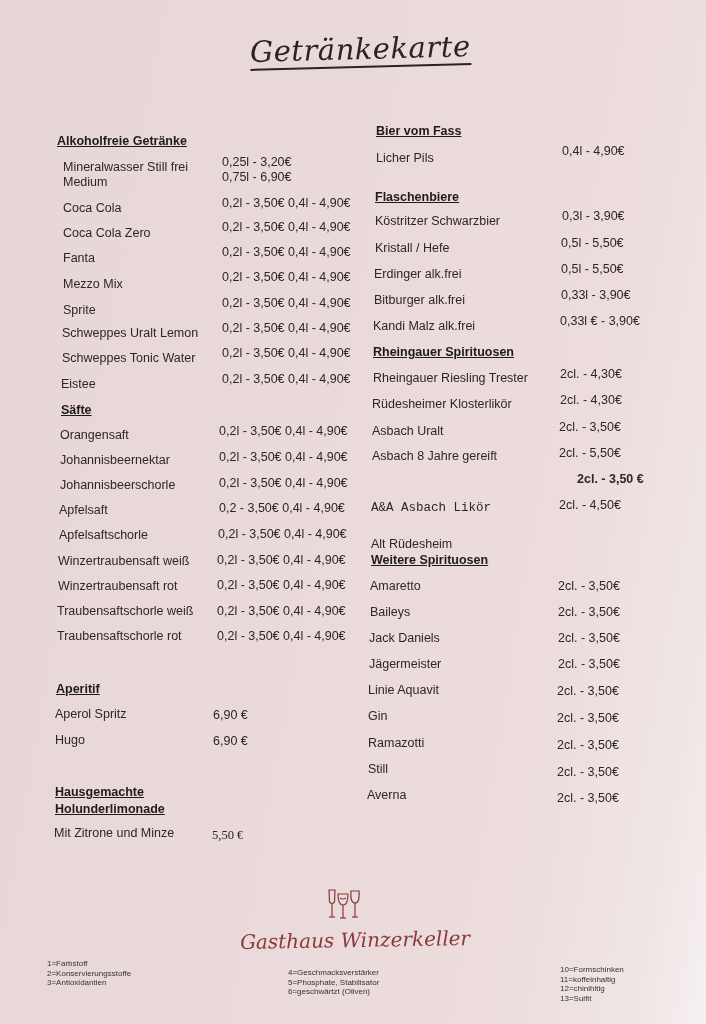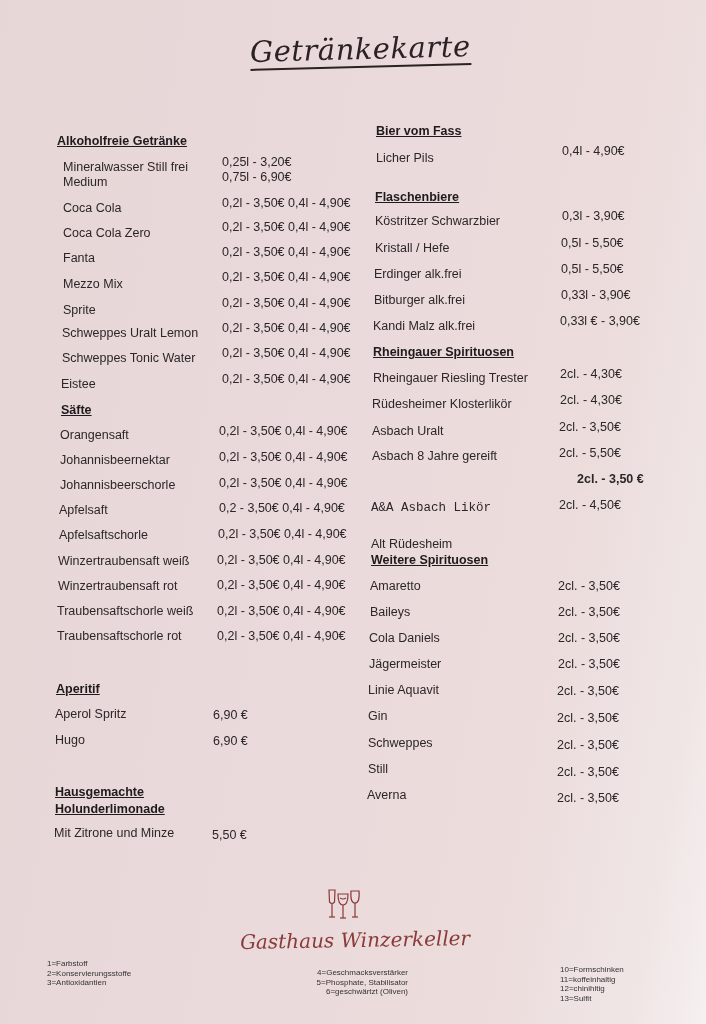--- a/index.html
+++ b/index.html
@@ -23,21 +23,21 @@
     .two-line { line-height: 15px; }
     .logo {
       position: absolute; left: 325px; top: 888px; width: 40px; height: 34px;
     }
     .brand {
       position: absolute; left: 240px; top: 928px;
       font-family: "DejaVu Serif", serif; font-style: italic;
       font-size: 20px; color: #8a3a3a; transform: rotate(-1deg);
     }
     .foot { position: absolute; font-size: 8px; line-height: 9.5px; color: #333; white-space: nowrap; }
-    .foot.center { text-align: right; }
+    .foot.center { text-align: left; }
     .foot.right { }
   </style>
 </head>
 <body>
 
 <div class="title">Getränkekarte</div>
 
 <div>
   <div class="abs heading" style="left:57px; top:134px;">Alkoholfreie Getränke</div>
   <div class="abs item two-line" style="left:63px; top:160px;">
@@ -95,21 +95,21 @@
   <div class="abs item" style="left:55px; top:733px;">Hugo</div>
   <div class="abs price" style="left:213px; top:734px;">6,90 €</div>
 </div>
 
 <div>
   <div class="abs heading two-line" style="left:55px; top:784px; line-height:17px;">
     <span>Hausgemachte</span><br>
     <span>Holunderlimonade</span>
   </div>
   <div class="abs item" style="left:54px; top:826px;">Mit Zitrone und Minze</div>
-  <div class="abs price" style="left:212px; top:828px;">5,50 €</div>
+  <div class="abs price" style="left:212px; top:828px;font-family:Liberation Serif, serif;">5,50 €</div>
 </div>
 
 <div>
   <div class="abs heading" style="left:376px; top:124px;">Bier vom Fass</div>
   <div class="abs item" style="left:376px; top:151px;">Licher Pils</div>
   <div class="abs price" style="left:562px; top:144px;">0,4l - 4,90€</div>
 </div>
 
 <div>
   <div class="abs heading" style="left:375px; top:190px;">Flaschenbiere</div>
@@ -140,29 +140,29 @@
   <div class="abs item" style="left:371px; top:501px;font-family:Liberation Mono, monospace;">A&amp;A Asbach Likör</div>
   <div class="abs price" style="left:559px; top:498px;">2cl. - 4,50€</div>
 </div>
 
 <div>
   <div class="abs heading" style="left:371px; top:553px;">Weitere Spirituosen</div>
   <div class="abs item" style="left:370px; top:579px;">Amaretto</div>
   <div class="abs price" style="left:558px; top:579px;">2cl. - 3,50€</div>
   <div class="abs item" style="left:370px; top:605px;">Baileys</div>
   <div class="abs price" style="left:558px; top:605px;">2cl. - 3,50€</div>
-  <div class="abs item" style="left:369px; top:631px;">Cola Daniels</div>
+  <div class="abs item" style="left:369px; top:631px;">Jack Daniels</div>
   <div class="abs price" style="left:558px; top:631px;">2cl. - 3,50€</div>
   <div class="abs item" style="left:369px; top:657px;">Jägermeister</div>
   <div class="abs price" style="left:558px; top:657px;">2cl. - 3,50€</div>
   <div class="abs item" style="left:368px; top:683px;">Linie Aquavit</div>
   <div class="abs price" style="left:557px; top:684px;">2cl. - 3,50€</div>
   <div class="abs item" style="left:368px; top:709px;">Gin</div>
   <div class="abs price" style="left:557px; top:711px;">2cl. - 3,50€</div>
-  <div class="abs item" style="left:368px; top:736px;">Schweppes</div>
+  <div class="abs item" style="left:368px; top:736px;">Ramazotti</div>
   <div class="abs price" style="left:557px; top:738px;">2cl. - 3,50€</div>
   <div class="abs item" style="left:368px; top:762px;">Still</div>
   <div class="abs price" style="left:557px; top:765px;">2cl. - 3,50€</div>
   <div class="abs item" style="left:367px; top:788px;">Averna</div>
   <div class="abs price" style="left:557px; top:791px;">2cl. - 3,50€</div>
 </div>
 
 <div class="logo">
   <svg width="40" height="34" viewBox="0 0 40 34" fill="none" stroke="#8a3a3a" stroke-width="1.2">
     <path d="M4 2 L10 2 L9.5 14 Q7 17 4.5 14 Z"></path>

